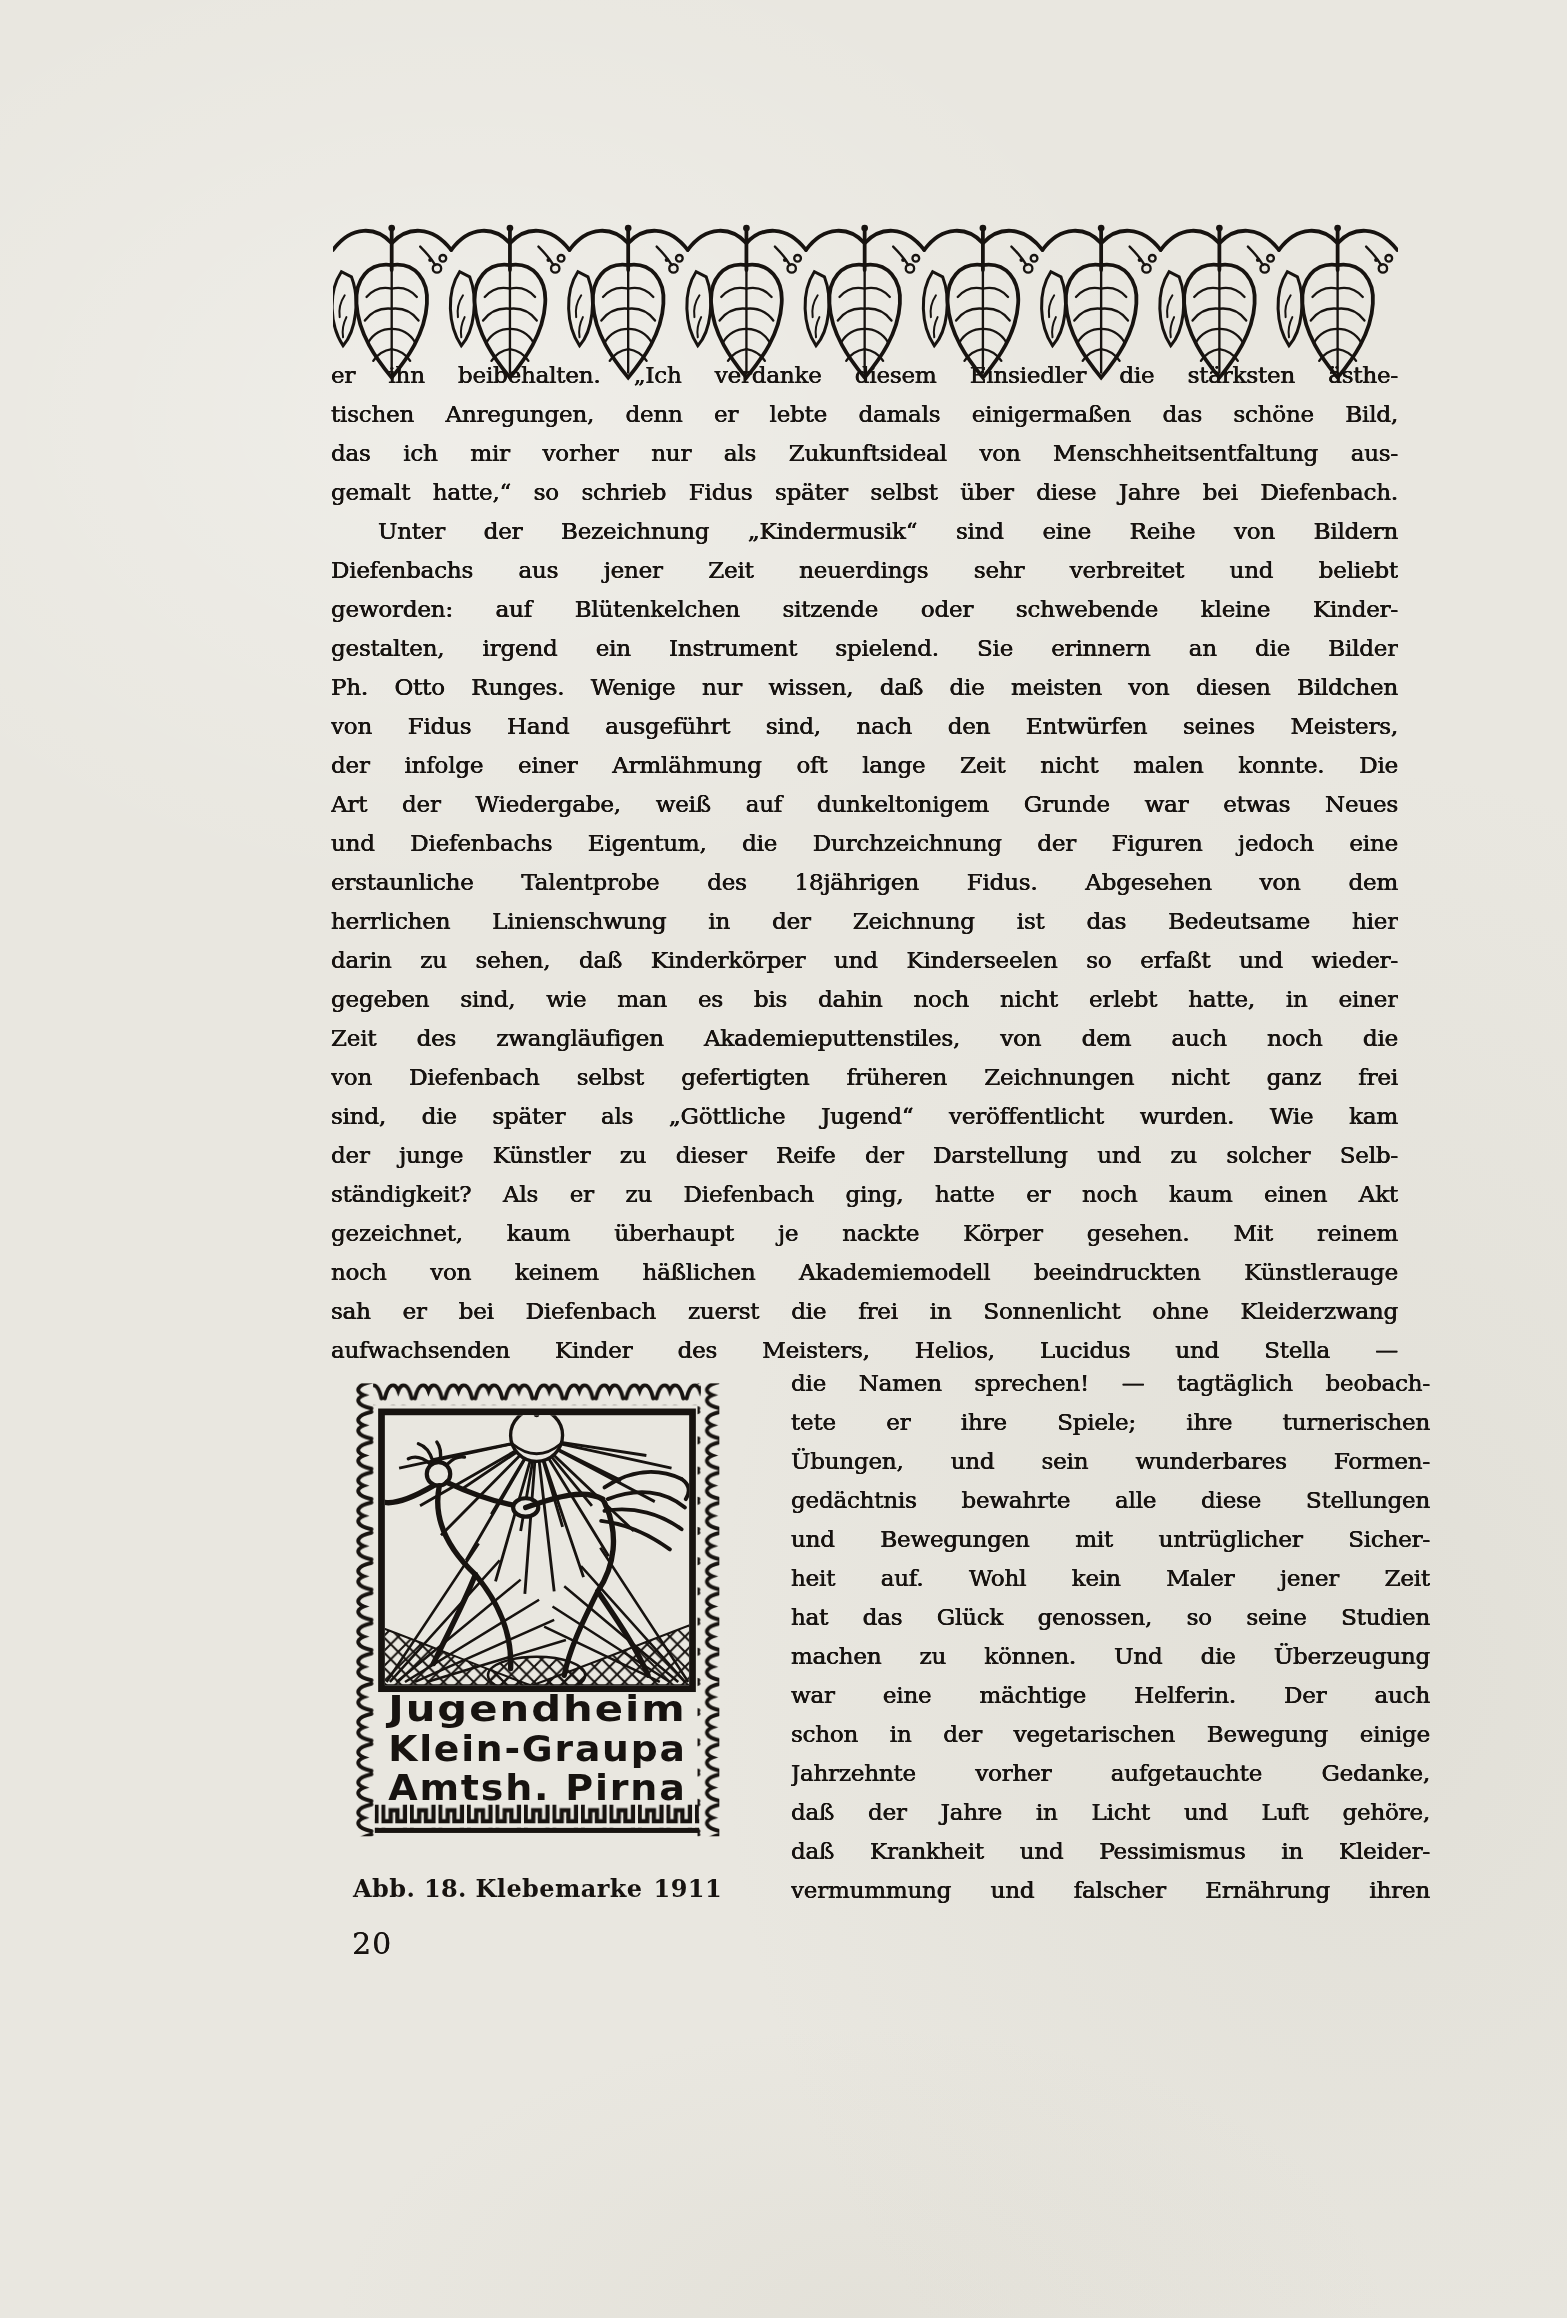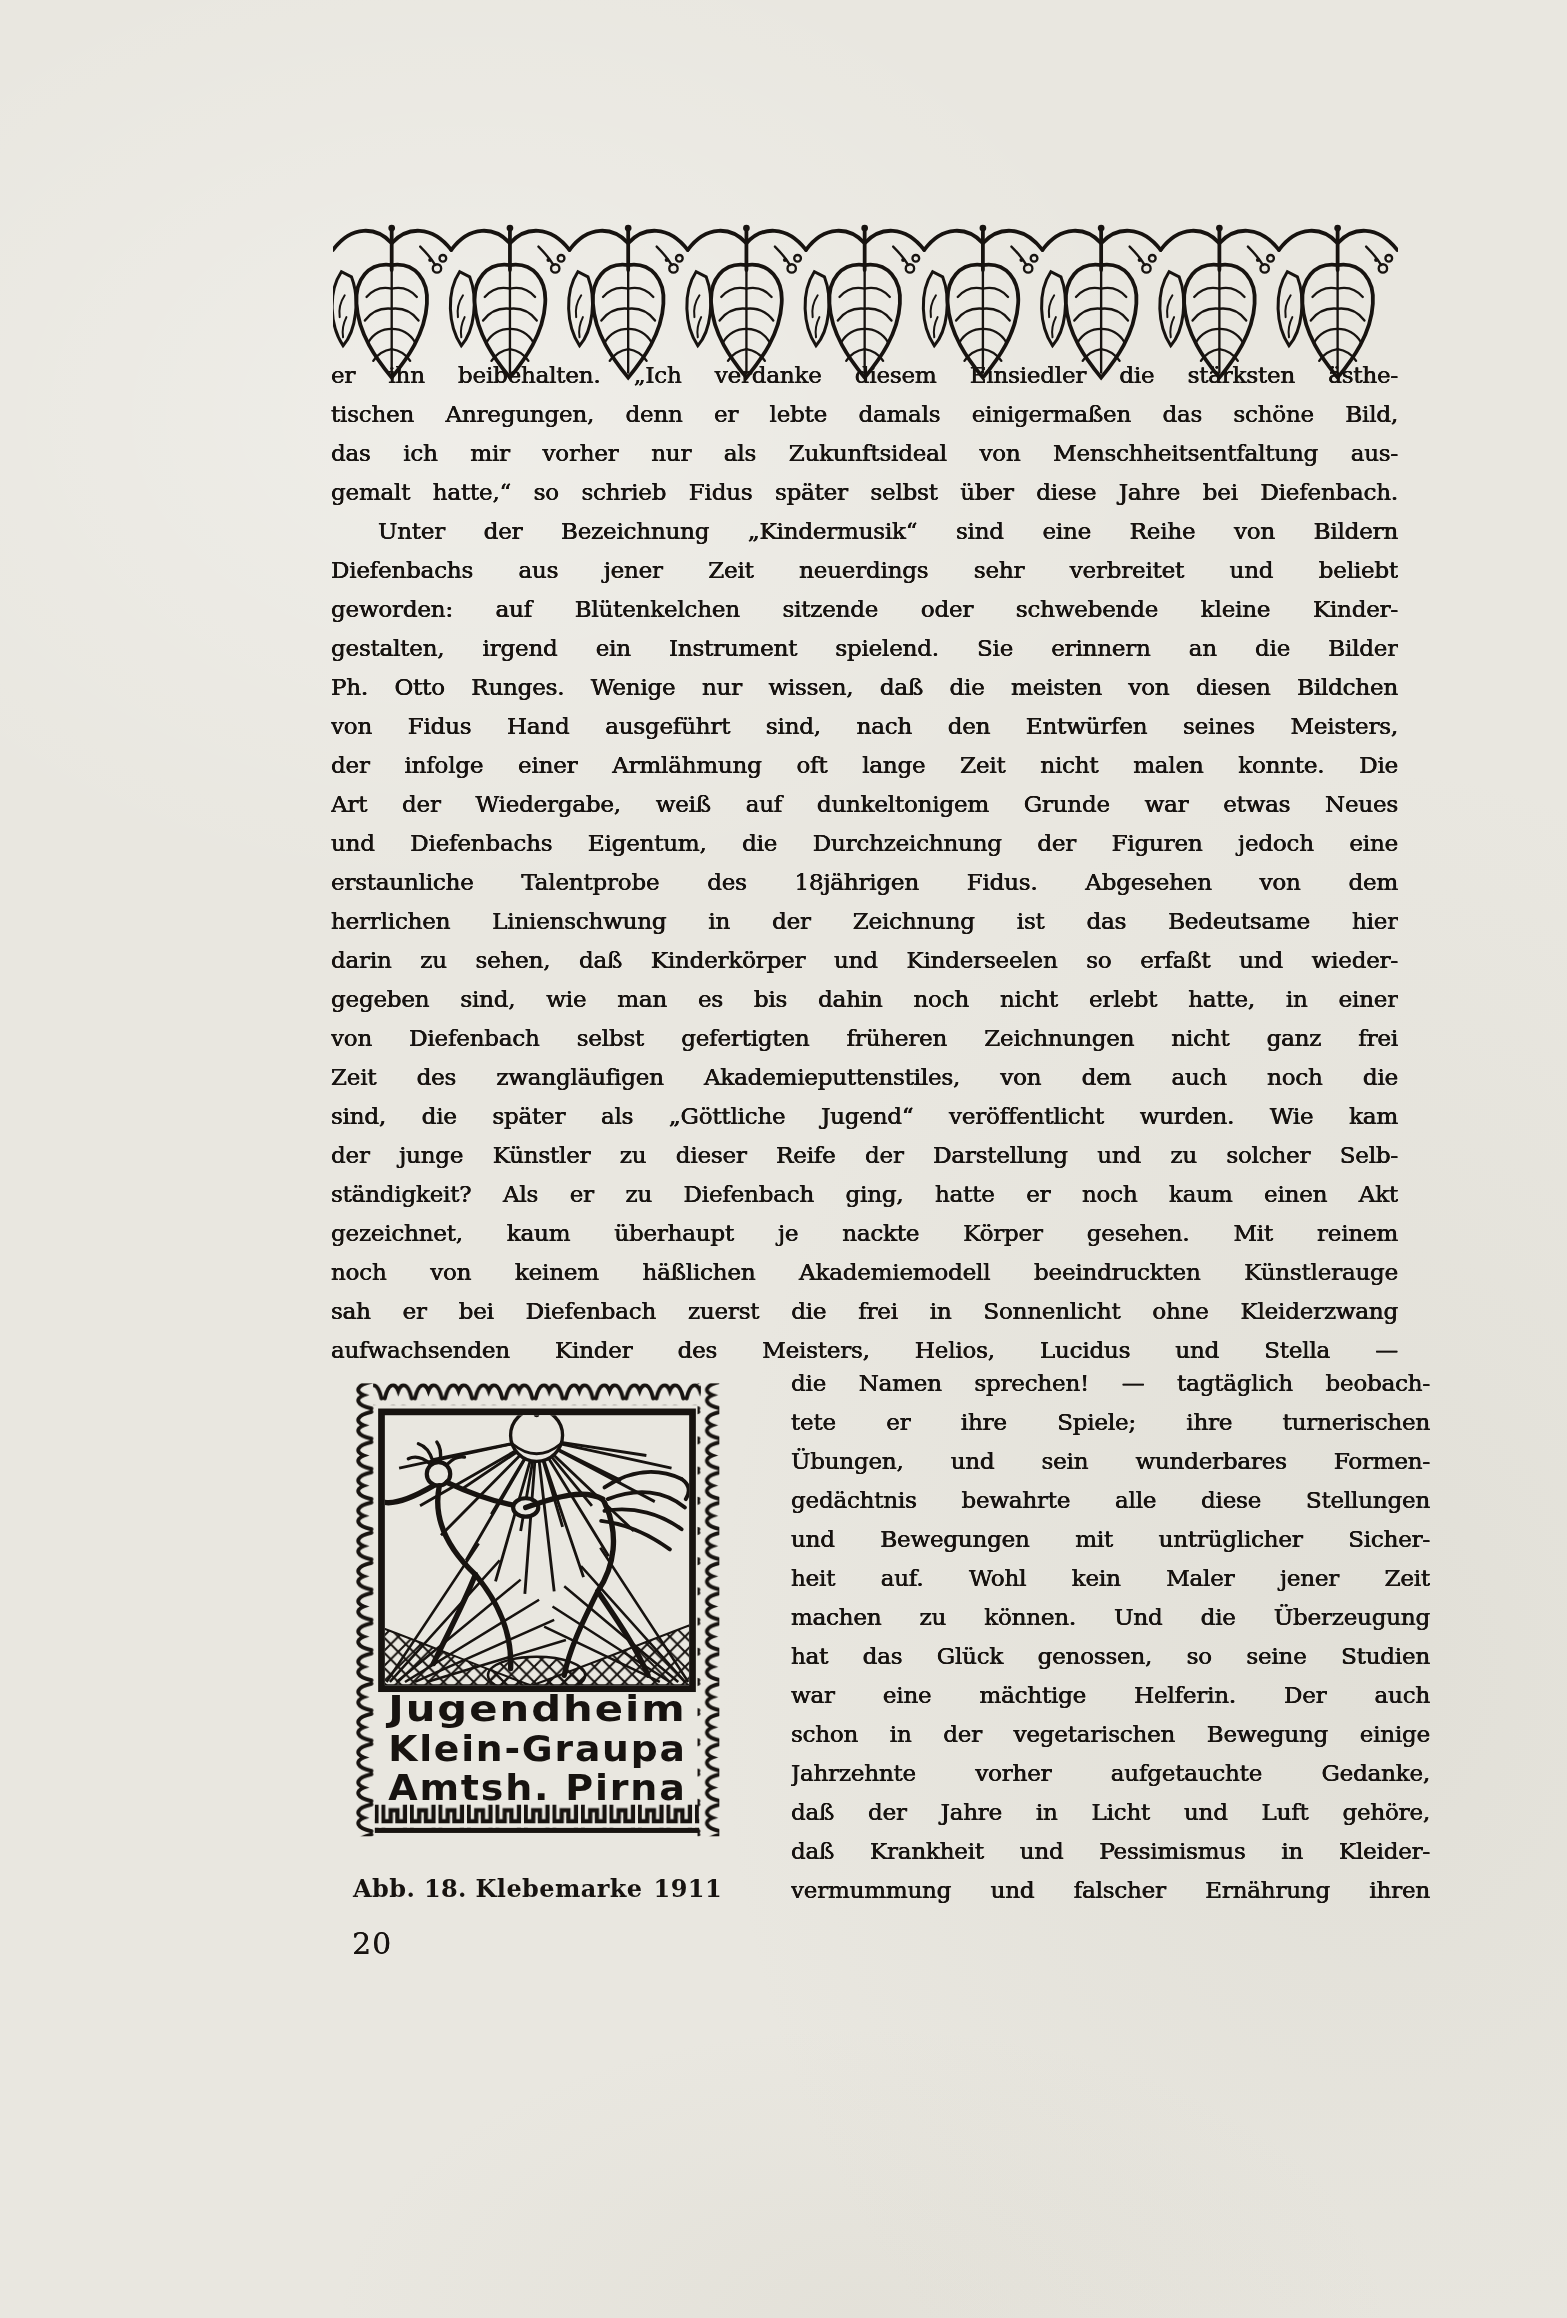--- a/index.html
+++ b/index.html
@@ -100,22 +100,22 @@
       <div class="line">gestalten, irgend ein Instrument spielend. Sie erinnern an die Bilder</div>
       <div class="line">Ph. Otto Runges. Wenige nur wissen, daß die meisten von diesen Bildchen</div>
       <div class="line">von Fidus Hand ausgeführt sind, nach den Entwürfen seines Meisters,</div>
       <div class="line">der infolge einer Armlähmung oft lange Zeit nicht malen konnte. Die</div>
       <div class="line">Art der Wiedergabe, weiß auf dunkeltonigem Grunde war etwas Neues</div>
       <div class="line">und Diefenbachs Eigentum, die Durchzeichnung der Figuren jedoch eine</div>
       <div class="line">erstaunliche Talentprobe des 18jährigen Fidus. Abgesehen von dem</div>
       <div class="line">herrlichen Linienschwung in der Zeichnung ist das Bedeutsame hier</div>
       <div class="line">darin zu sehen, daß Kinderkörper und Kinderseelen so erfaßt und wieder-</div>
       <div class="line">gegeben sind, wie man es bis dahin noch nicht erlebt hatte, in einer</div>
+      <div class="line">Zeit des zwangläufigen Akademieputtenstiles, von dem auch noch die</div>
       <div class="line">von Diefenbach selbst gefertigten früheren Zeichnungen nicht ganz frei</div>
-      <div class="line">Zeit des zwangläufigen Akademieputtenstiles, von dem auch noch die</div>
       <div class="line">sind, die später als „Göttliche Jugend“ veröffentlicht wurden. Wie kam</div>
       <div class="line">der junge Künstler zu dieser Reife der Darstellung und zu solcher Selb-</div>
       <div class="line">ständigkeit? Als er zu Diefenbach ging, hatte er noch kaum einen Akt</div>
       <div class="line">gezeichnet, kaum überhaupt je nackte Körper gesehen. Mit reinem</div>
       <div class="line">noch von keinem häßlichen Akademiemodell beeindruckten Künstlerauge</div>
       <div class="line">sah er bei Diefenbach zuerst die frei in Sonnenlicht ohne Kleiderzwang</div>
       <div class="line">aufwachsenden Kinder des Meisters, Helios, Lucidus und Stella —</div>
     </div>
 
   <svg class="stamp" viewBox="0 0 439 552" preserveAspectRatio="none">
@@ -197,22 +197,22 @@
     <text class="stamp-text" x="220" y="501" text-anchor="middle" textLength="356" lengthAdjust="spacingAndGlyphs">Amtsh. Pirna</text>
   </svg>
 
   <div class="col-lines">
       <div class="line">die Namen sprechen! — tagtäglich beobach-</div>
       <div class="line">tete er ihre Spiele; ihre turnerischen</div>
       <div class="line">Übungen, und sein wunderbares Formen-</div>
       <div class="line">gedächtnis bewahrte alle diese Stellungen</div>
       <div class="line">und Bewegungen mit untrüglicher Sicher-</div>
       <div class="line">heit auf. Wohl kein Maler jener Zeit</div>
+      <div class="line">hat das Glück genossen, so seine Studien</div>
       <div class="line">machen zu können. Und die Überzeugung</div>
-      <div class="line">hat das Glück genossen, so seine Studien</div>
       <div class="line">war eine mächtige Helferin. Der auch</div>
       <div class="line">schon in der vegetarischen Bewegung einige</div>
       <div class="line">Jahrzehnte vorher aufgetauchte Gedanke,</div>
       <div class="line">daß der Jahre in Licht und Luft gehöre,</div>
       <div class="line">daß Krankheit und Pessimismus in Kleider-</div>
       <div class="line">vermummung und falscher Ernährung ihren</div>
     </div>
 
   <div class="caption">
     <span>Abb. 18. Klebemarke</span>

